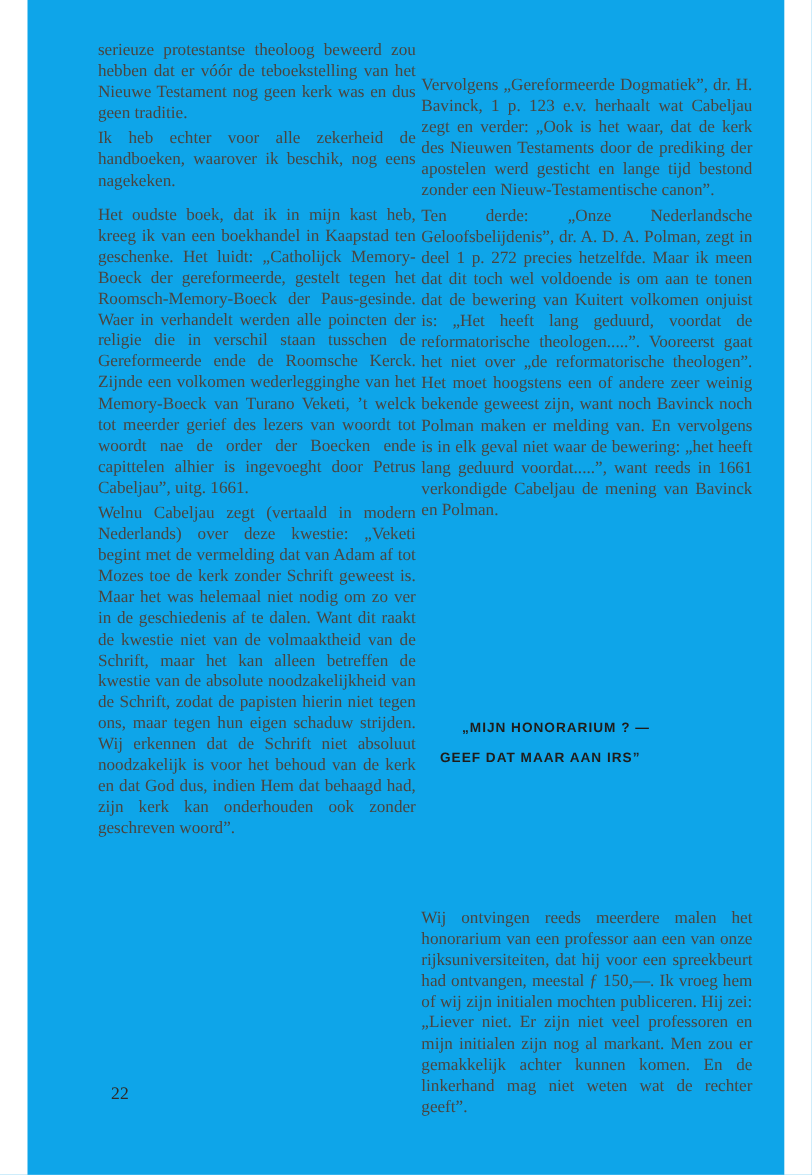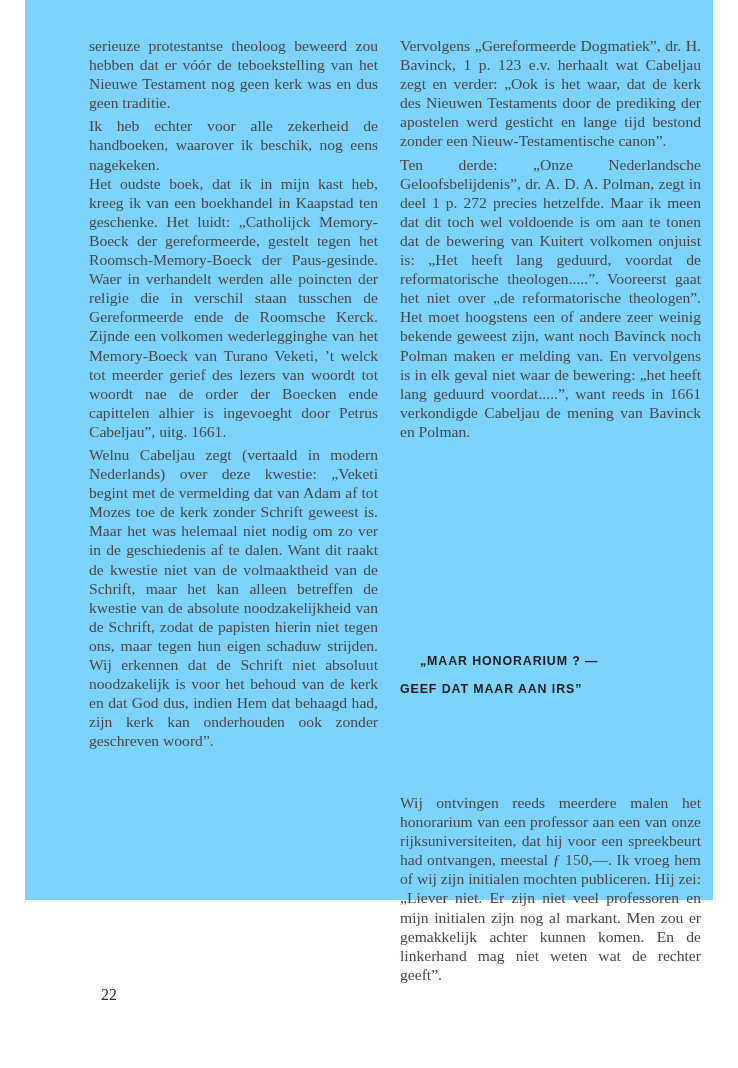--- a/index.html
+++ b/index.html
@@ -1,32 +1,32 @@
 <!DOCTYPE html>
 <html><head>
 <meta charset="utf-8">
 <style>
   html, body { margin: 0; padding: 0; }
   body {
     width: 738px; height: 1068px; background: #ffffff; position: relative; overflow: hidden;
   }
   .page {
-    position: absolute; left: 25px; top: 0; width: 688px; height: 900px;
-    background: #7dd3fc;
+    position: absolute; left: 25px; top: 0; width: 688px; height: 1068px;
+    background: #0ea5e9;
   }
   .col {
     position: absolute; top: 36px;
     font-family: "Liberation Serif", "DejaVu Serif", serif;
     font-size: 15.6px; line-height: 19.1px; color: #4a4540;
     text-align: justify; hyphens: manual;
   }
   .col-left { left: 64px; width: 289px; }
-  .col-right { left: 375px; width: 301px; }
+  .col-right { left: 358px; width: 301px; margin-top: 32px; }
   .col p { margin: 0 0 4px 0; }
-  .col p.tight { margin-bottom: 0; }
+  .col p.tight { margin-bottom: 12px; }
   .heading {
     position: absolute; left: 375px; width: 300px;
     font-family: "Liberation Sans", "DejaVu Sans", sans-serif;
     font-weight: bold; font-size: 12.4px; color: #1f1c1a; letter-spacing: 0.9px;
   }
   .heading .h1 { position: absolute; top: 0; left: 20px; white-space: nowrap; }
   .heading .h2 { position: absolute; top: 28px; left: 0; white-space: nowrap; }
   .col-right-2 { top: 793px; }
   .page-number {
     position: absolute; left: 76px; top: 986px;
@@ -45,21 +45,21 @@
     <p>Het oudste boek, dat ik in mijn kast heb, kreeg ik van een boekhandel in Kaapstad ten geschenke. Het luidt: „Catholijck Memory-Boeck der gereformeerde, gestelt tegen het Roomsch-Memory-Boeck der Paus-gesinde. Waer in verhandelt werden alle poincten der religie die in verschil staan tusschen de Gereformeerde ende de Roomsche Kerck. Zijnde een volkomen wederlegginghe van het Memory-Boeck van Turano Veketi, ’t welck tot meerder gerief des lezers van woordt tot woordt nae de order der Boecken ende capittelen alhier is ingevoeght door Petrus Cabeljau”, uitg. 1661.</p>
     <p>Welnu Cabeljau zegt (vertaald in modern Nederlands) over deze kwestie: „Veketi begint met de vermelding dat van Adam af tot Mozes toe de kerk zonder Schrift geweest is. Maar het was helemaal niet nodig om zo ver in de geschiedenis af te dalen. Want dit raakt de kwestie niet van de volmaaktheid van de Schrift, maar het kan alleen betreffen de kwestie van de absolute noodzakelijkheid van de Schrift, zodat de papisten hierin niet tegen ons, maar tegen hun eigen schaduw strijden. Wij erkennen dat de Schrift niet absoluut noodzakelijk is voor het behoud van de kerk en dat God dus, indien Hem dat behaagd had, zijn kerk kan onderhouden ook zonder geschreven woord”.</p>
   </div>
 
   <div class="col col-right">
     <p>Vervolgens „Gereformeerde Dogmatiek”, dr. H. Bavinck, 1 p. 123 e.v. herhaalt wat Cabeljau zegt en verder: „Ook is het waar, dat de kerk des Nieuwen Testaments door de prediking der apostelen werd gesticht en lange tijd bestond zonder een Nieuw-Testamentische canon”.</p>
     <p>Ten derde: „Onze Nederlandsche Geloofsbelijdenis”, dr. A. D. A. Polman, zegt in deel 1 p. 272 precies hetzelfde. Maar ik meen dat dit toch wel voldoende is om aan te tonen dat de bewering van Kuitert volkomen onjuist is: „Het heeft lang geduurd, voordat de reformatorische theologen.....”. Vooreerst gaat het niet over „de reformatorische theologen”. Het moet hoogstens een of andere zeer weinig bekende geweest zijn, want noch Bavinck noch Polman maken er melding van. En vervolgens is in elk geval niet waar de bewering: „het heeft lang geduurd voordat.....”, want reeds in 1661 verkondigde Cabeljau de mening van Bavinck en Polman.</p>
   </div>
 
   <div class="heading" style="top:654px;">
-    <div class="h1">„MAAR HONORARIUM ? —</div>
+    <div class="h1">„MIJN HONORARIUM ? —</div>
     <div class="h2">GEEF DAT MAAR AAN IRS”</div>
   </div>
 
   <div class="col col-right col-right-2">
     <p>Wij ontvingen reeds meerdere malen het honorarium van een professor aan een van onze rijksuniversiteiten, dat hij voor een spreekbeurt had ontvangen, meestal ƒ 150,—. Ik vroeg hem of wij zijn initialen mochten publiceren. Hij zei: „Liever niet. Er zijn niet veel professoren en mijn initialen zijn nog al markant. Men zou er gemakkelijk achter kunnen komen. En de linkerhand mag niet weten wat de rechter geeft”.</p>
   </div>
 
   <div class="page-number">22</div>
 </div>
 

